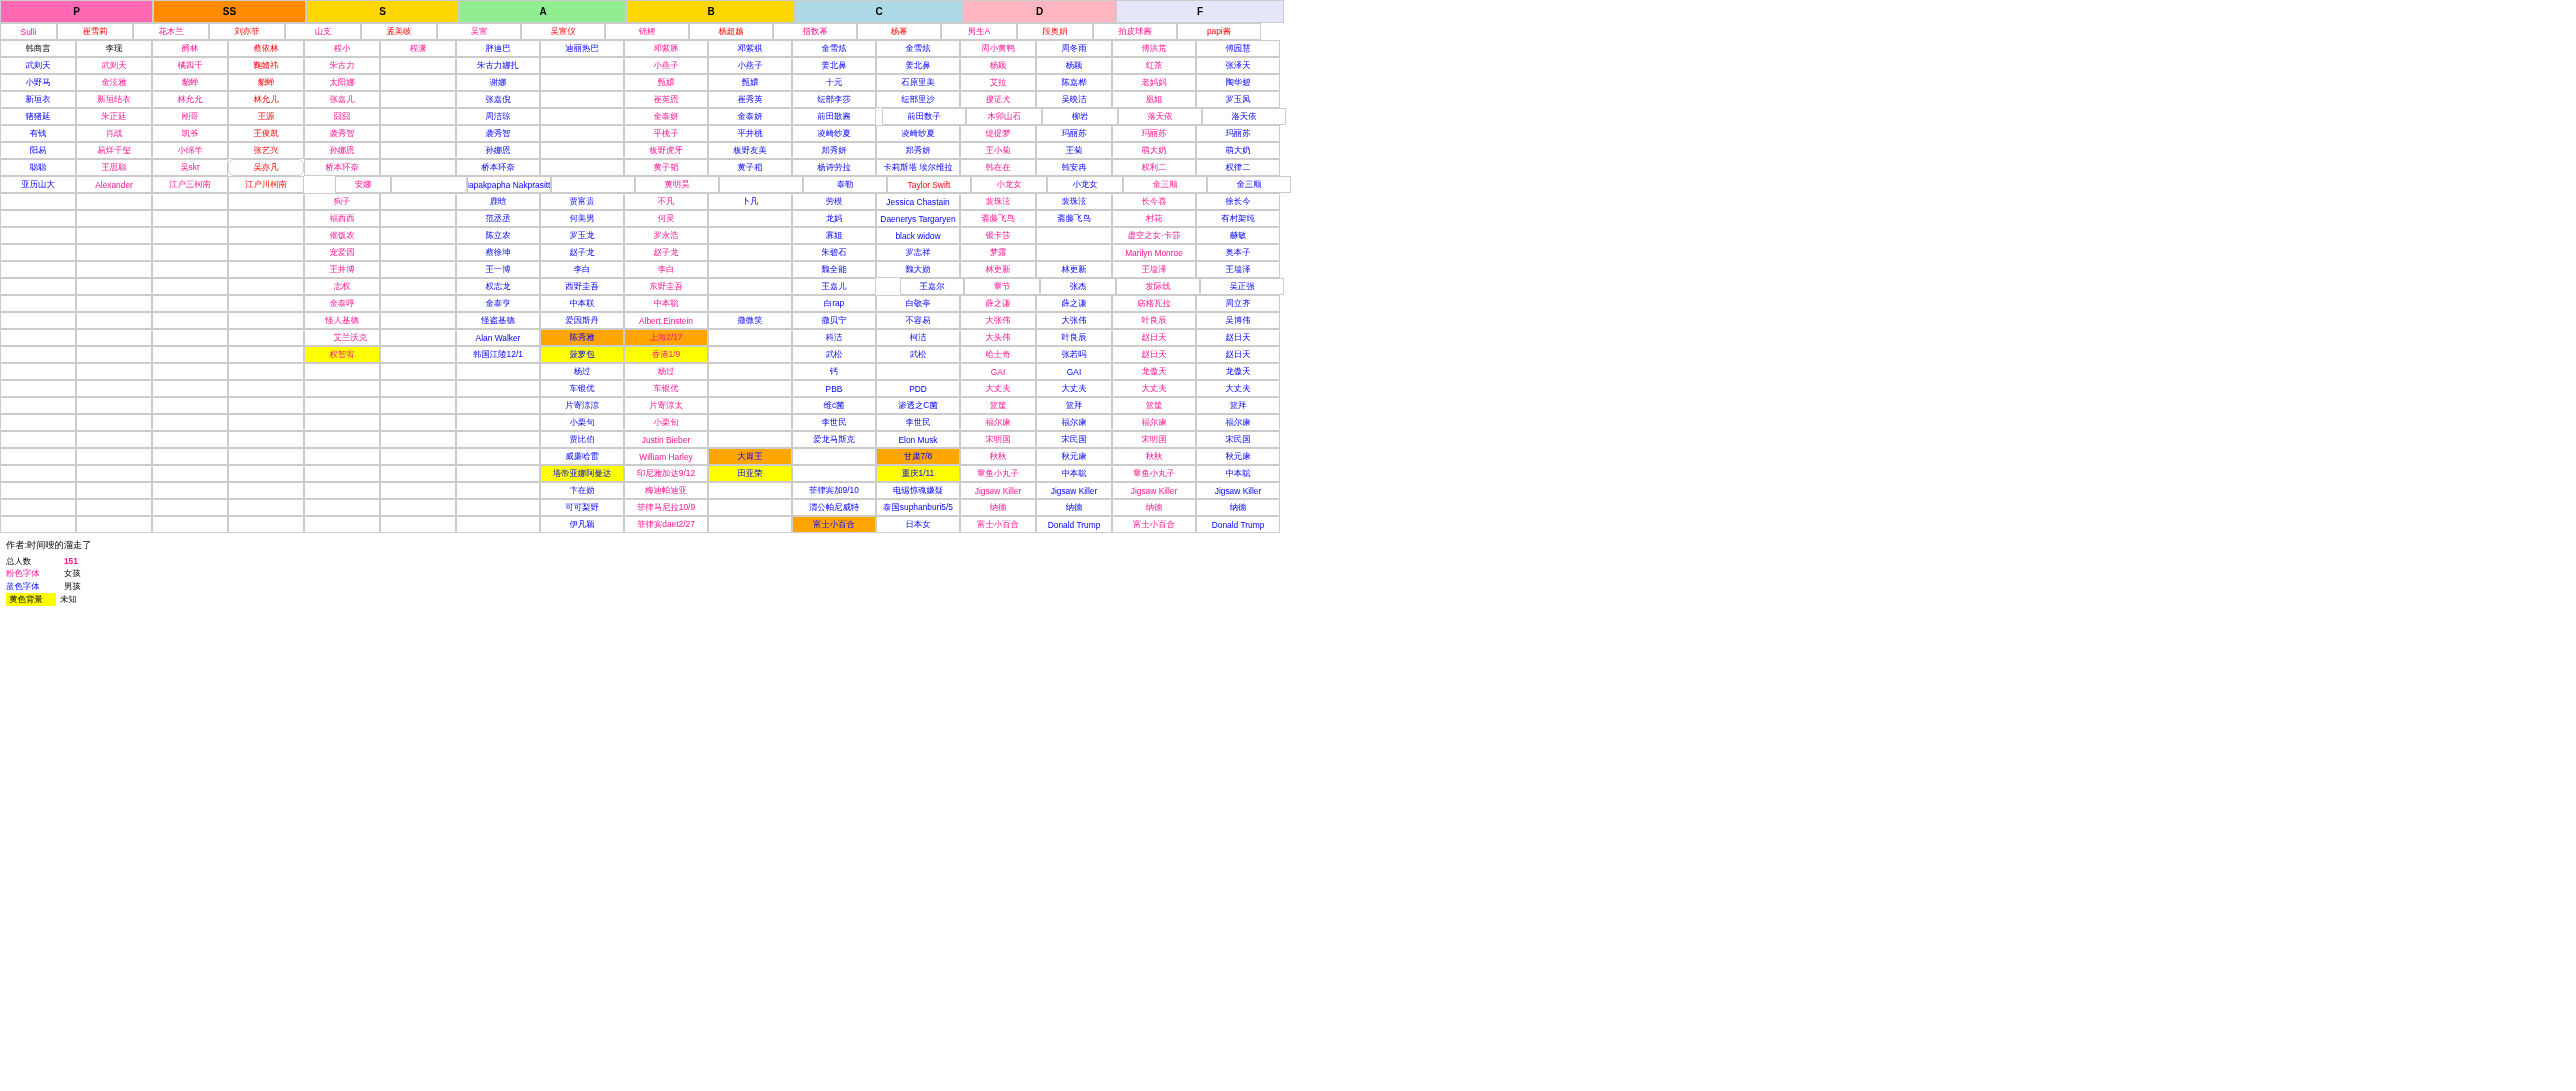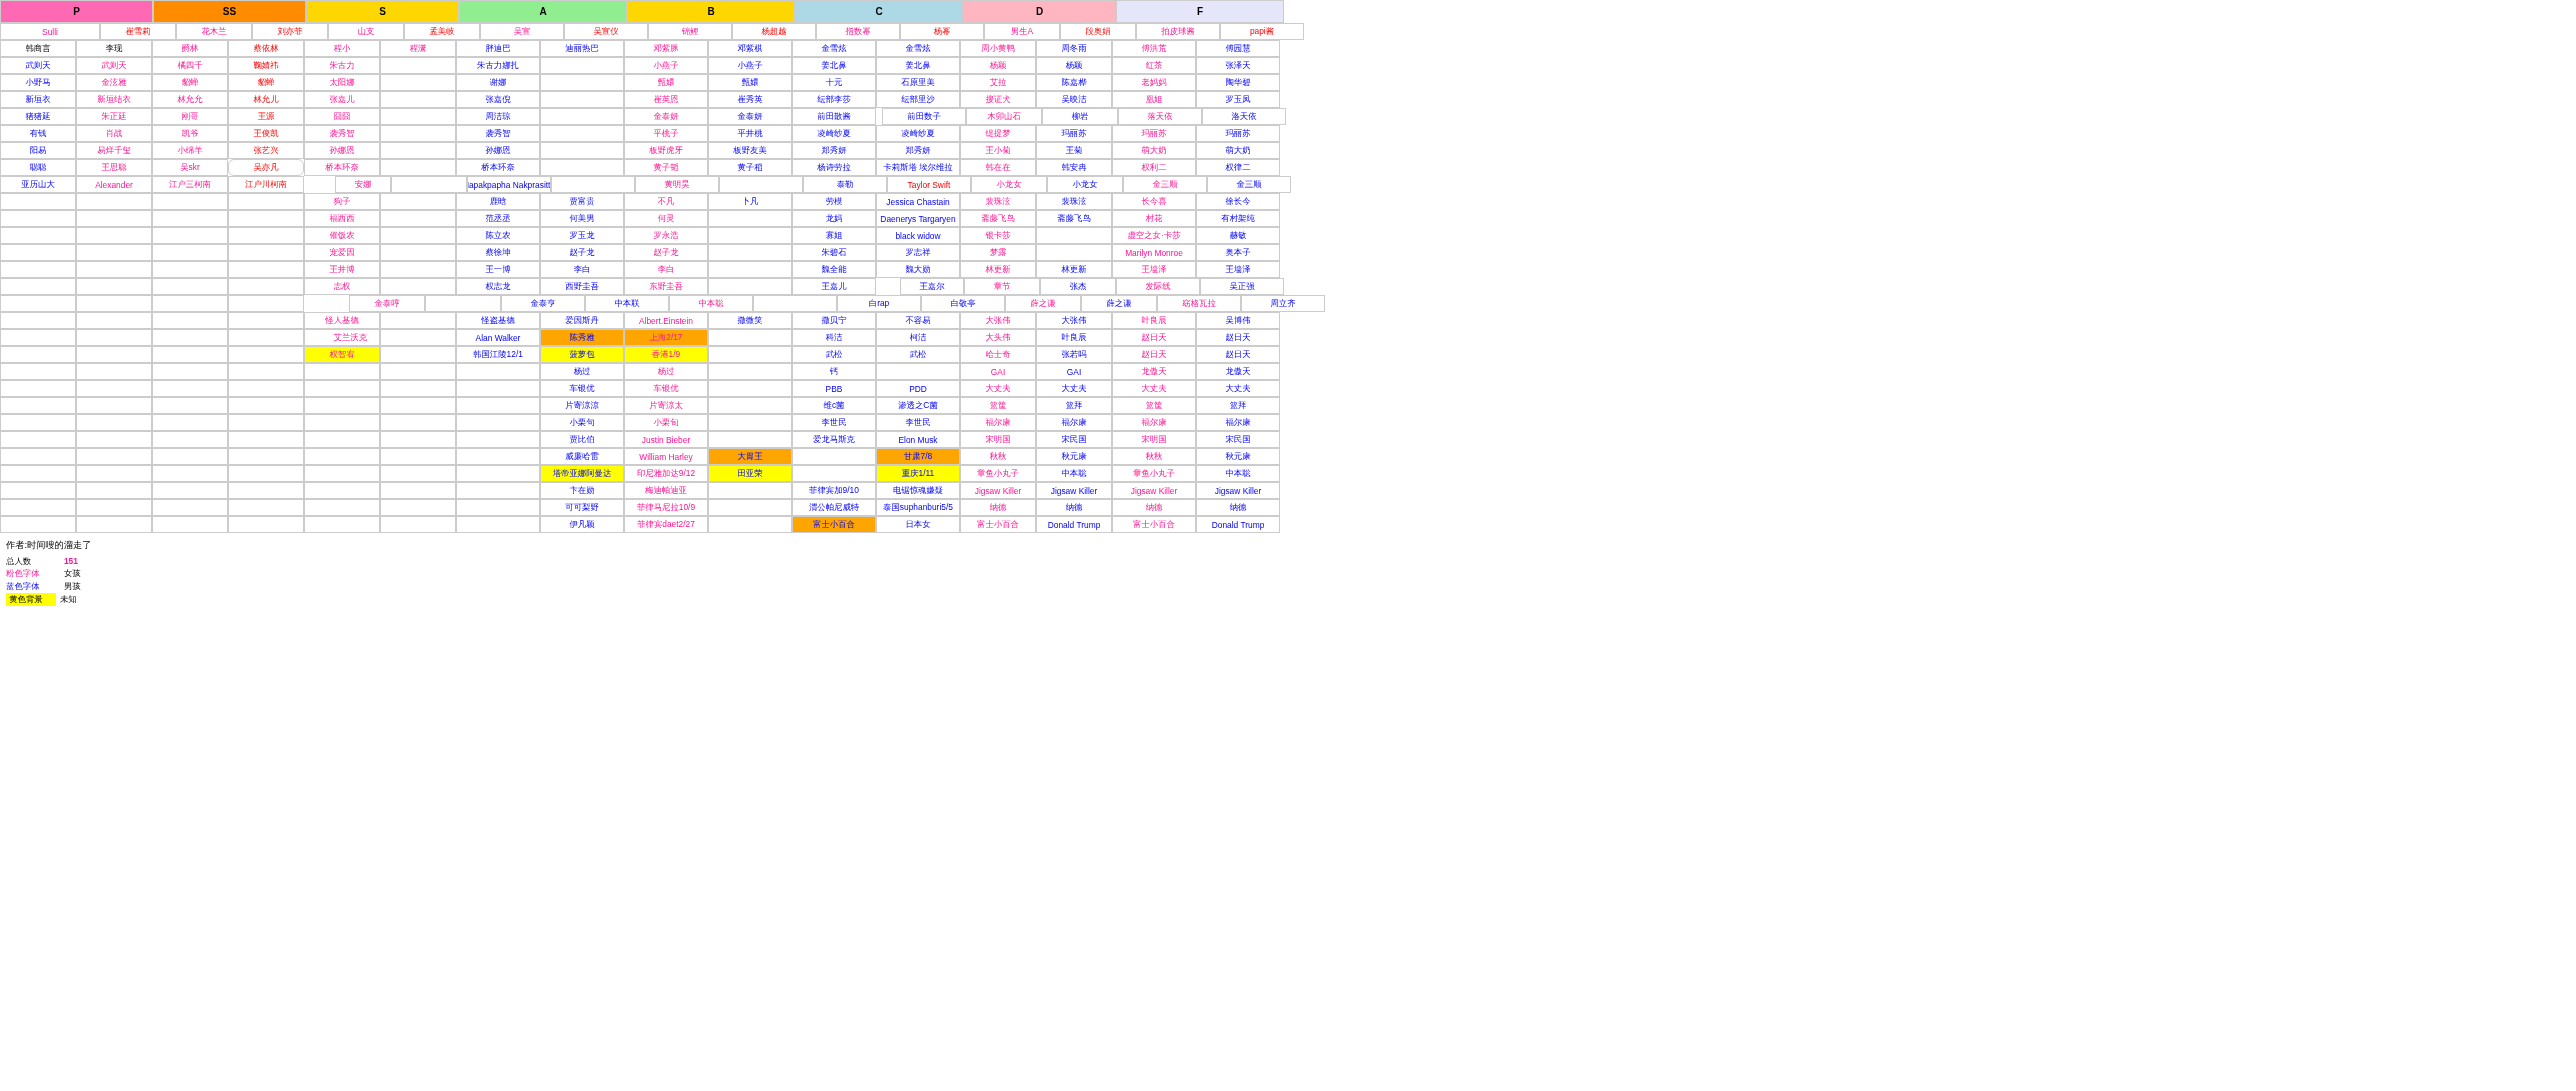--- a/index.html
+++ b/index.html
@@ -58,21 +58,21 @@
     <div class="header-cell hdr-ss" style="width:153px;">SS</div>
     <div class="header-cell hdr-s" style="width:153px;">S</div>
     <div class="header-cell hdr-a" style="width:168px;">A</div>
     <div class="header-cell hdr-b" style="width:168px;">B</div>
     <div class="header-cell hdr-c" style="width:168px;">C</div>
     <div class="header-cell hdr-d" style="width:153px;">D</div>
     <div class="header-cell hdr-f" style="width:168px;">F</div>
   </div>
 
   <div class="row">
-    <div class="cell pink" style="width:100px;">Sulli</div>
+    <div class="cell pink" style="width:57px;">Sulli</div>
     <div class="cell red" style="width:76px;">崔雪莉</div>
     <div class="cell pink" style="width:76px;">花木兰</div>
     <div class="cell red" style="width:76px;">刘亦菲</div>
     <div class="cell pink" style="width:76px;">山支</div>
     <div class="cell red" style="width:76px;">孟美岐</div>
     <div class="cell pink" style="width:84px;">吴宣</div>
     <div class="cell red" style="width:84px;">吴宣仪</div>
     <div class="cell pink" style="width:84px;">锦鲤</div>
     <div class="cell red" style="width:84px;">杨超越</div>
     <div class="cell pink" style="width:84px;">指数幂</div>
@@ -352,21 +352,21 @@
         <div class="cell" style="width: 76px; color: rgb(255, 20, 147);">章节</div>
         <div class="cell" style="width: 76px; color: rgb(0, 0, 255);">张杰</div>
         <div class="cell" style="width: 84px; color: rgb(255, 20, 147);">发际线</div>
         <div class="cell" style="width: 84px; color: rgb(0, 0, 255);">吴正强</div>
       </div>
       <div class="row">
         <div class="cell" style="width: 76px; color: rgb(0, 0, 255);"></div>
         <div class="cell" style="width: 76px; color: rgb(255, 20, 147);"></div>
         <div class="cell" style="width: 76px; color: rgb(255, 20, 147);"></div>
         <div class="cell" style="width: 76px; color: rgb(255, 0, 0);"></div>
-        <div class="cell" style="width: 76px; color: rgb(255, 20, 147); margin-left: 45px;">金泰哼</div>
+        <div class="cell" style="width: 76px; color: rgb(255, 20, 147);">金泰哼</div>
         <div class="cell" style="width: 76px; color: rgb(255, 20, 147);"></div>
         <div class="cell" style="width: 84px; color: rgb(0, 0, 255);">金泰亨</div>
         <div class="cell" style="width: 84px; color: rgb(0, 0, 255);">中本联</div>
         <div class="cell" style="width: 84px; color: rgb(255, 20, 147);">中本聡</div>
         <div class="cell" style="width: 84px; color: rgb(0, 0, 255);"></div>
         <div class="cell" style="width: 84px; color: rgb(0, 0, 255);">白rap</div>
         <div class="cell" style="width: 84px; color: rgb(0, 0, 255);">白敬亭</div>
         <div class="cell" style="width: 76px; color: rgb(255, 20, 147);">薛之谦</div>
         <div class="cell" style="width: 76px; color: rgb(0, 0, 255);">薛之谦</div>
         <div class="cell" style="width: 84px; color: rgb(255, 20, 147);">窈格瓦拉</div>

